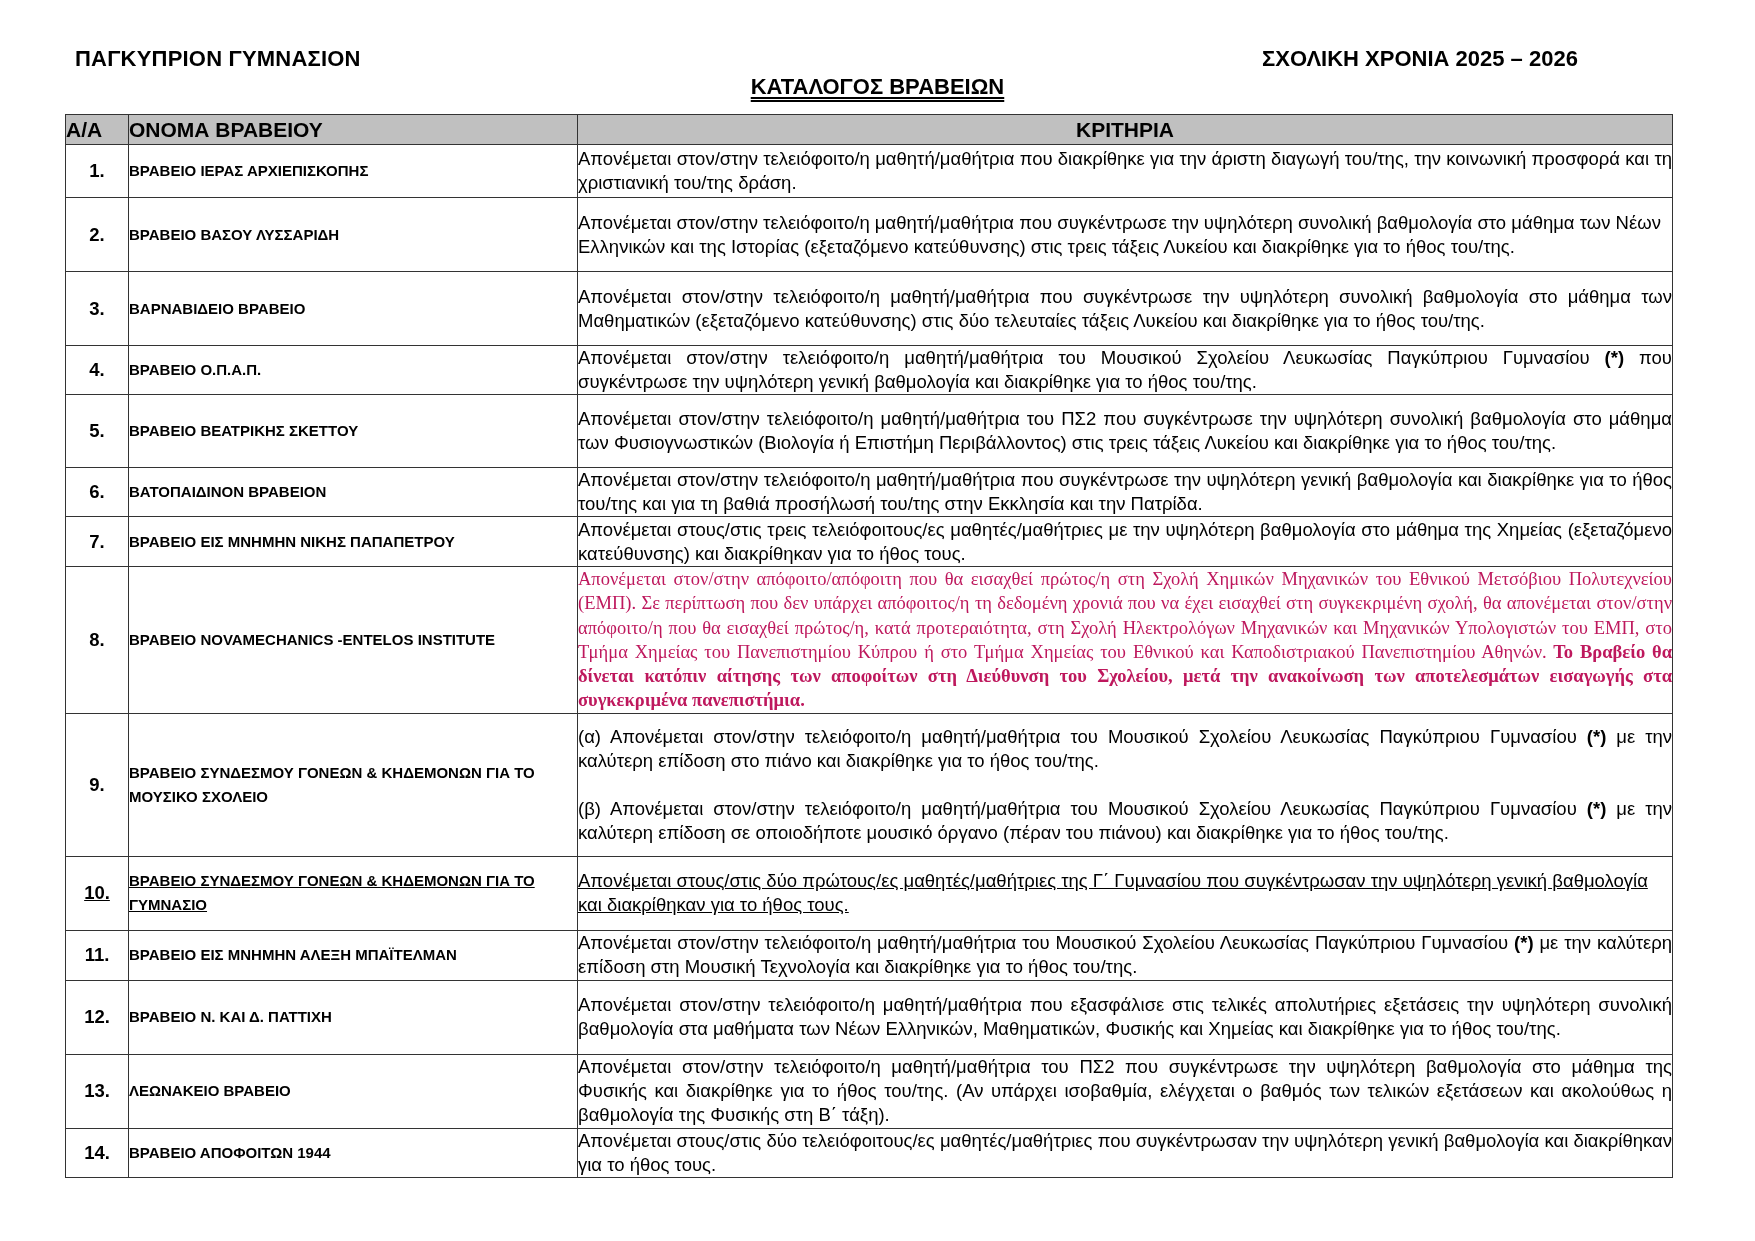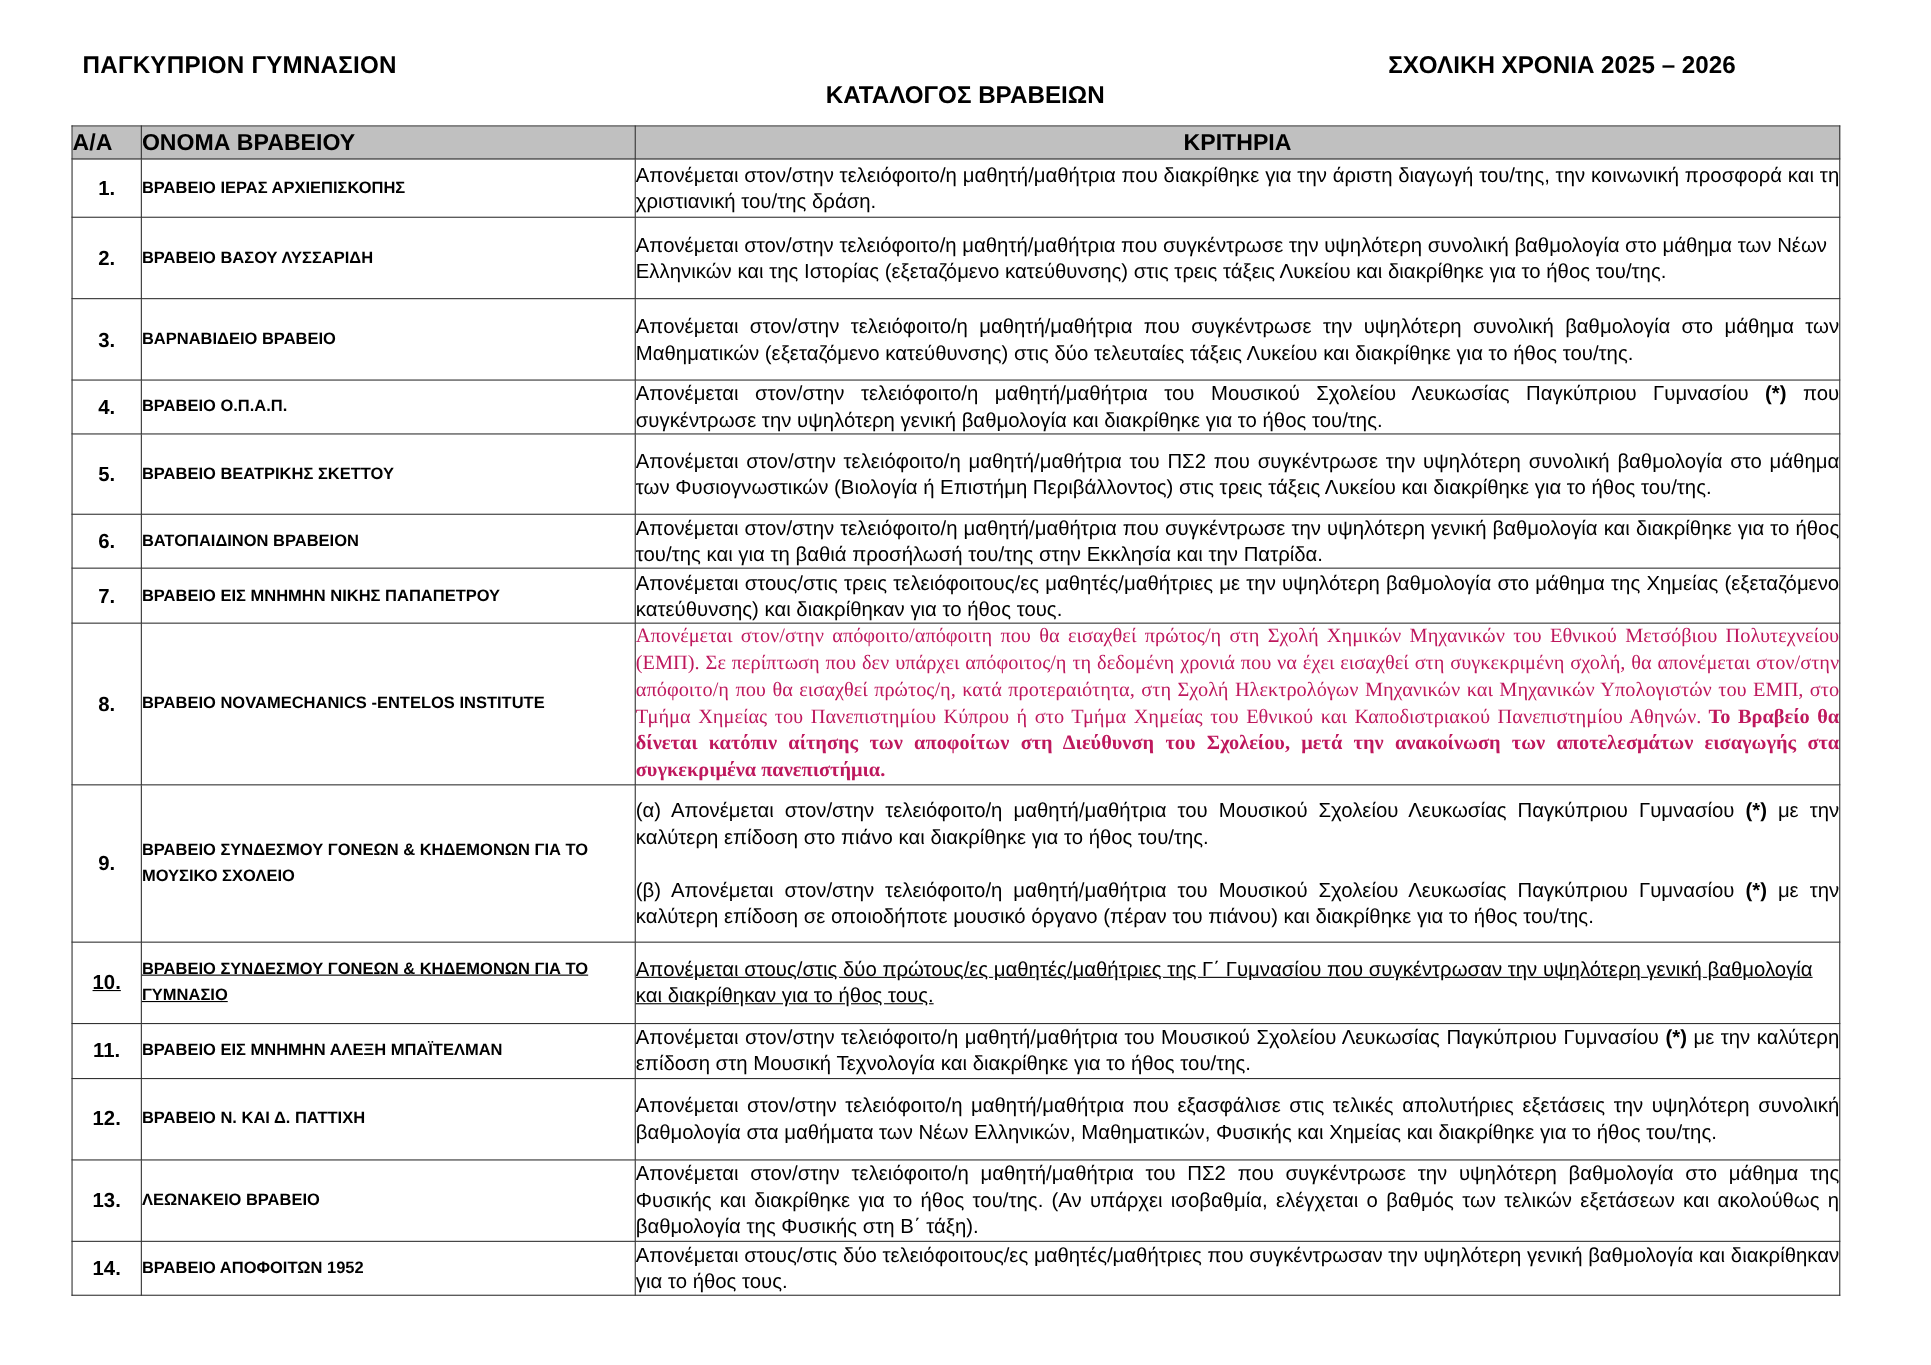--- a/index.html
+++ b/index.html
@@ -1,21 +1,21 @@
 <!DOCTYPE html>
 <html><head>
 <meta charset="utf-8">
 <style>
   html, body { margin: 0; padding: 0; background: #ffffff; }
   body { width: 1755px; height: 1241px; position: relative; overflow: hidden;
          font-family: "Liberation Sans", sans-serif; color: #000; }
   .hdr-left { position: absolute; left: 75px; top: 46px; font-size: 22px; font-weight: bold; letter-spacing: 0.2px; }
   .hdr-right { position: absolute; left: 1262px; top: 46px; font-size: 22px; font-weight: bold; }
   .title { position: absolute; left: 0; width: 1755px; top: 74px; text-align: center; font-size: 22px; font-weight: bold; }
-  .title span { text-decoration-style: double; text-underline-offset: 3px; }
+  .title span { text-decoration: underline; text-decoration-style: double; text-underline-offset: 3px; }
   table.awards { position: absolute; left: 65px; top: 114px; width: 1607px; border-collapse: collapse; table-layout: fixed; }
   table.awards td, table.awards th { border: 1.5px solid #333; padding: 0; vertical-align: middle; }
   table.awards th { background: #c0c0c0; font-size: 21px; font-weight: bold; height: 29px; }
   th.c-num { text-align: left; }
   th.c-name { text-align: left; padding-left: 10px; }
   th.c-crit { text-align: center; }
   td.num { text-align: center; font-weight: bold; font-size: 18.5px; }
   td.name { font-weight: bold; font-size: 15px; padding-left: 18px; line-height: 24px; }
   td.crit { font-size: 18.5px; line-height: 24px; padding: 1px 14px 1px 12px; text-align: justify; }
   td.crit.left { text-align: left; }
@@ -113,17 +113,17 @@
       <td class="name">ΒΡΑΒΕΙΟ Ν. ΚΑΙ Δ. ΠΑΤΤΙΧΗ</td>
       <td class="crit">Απονέμεται στον/στην τελειόφοιτο/η μαθητή/μαθήτρια που εξασφάλισε στις τελικές απολυτήριες εξετάσεις την υψηλότερη συνολική βαθμολογία στα μαθήματα των Νέων Ελληνικών, Μαθηματικών, Φυσικής και Χημείας και διακρίθηκε για το ήθος του/της.</td>
     </tr>
     <tr class="r13">
       <td class="num">13.</td>
       <td class="name">ΛΕΩΝΑΚΕΙΟ ΒΡΑΒΕΙΟ</td>
       <td class="crit">Απονέμεται στον/στην τελειόφοιτο/η μαθητή/μαθήτρια του ΠΣ2 που συγκέντρωσε την υψηλότερη βαθμολογία στο μάθημα της Φυσικής και διακρίθηκε για το ήθος του/της.  (Αν υπάρχει  ισοβαθμία, ελέγχεται ο βαθμός των τελικών εξετάσεων και ακολούθως η βαθμολογία της Φυσικής στη Β΄ τάξη).</td>
     </tr>
     <tr class="r14">
       <td class="num">14.</td>
-      <td class="name">ΒΡΑΒΕΙΟ ΑΠΟΦΟΙΤΩΝ 1952</td>
+      <td class="name">ΒΡΑΒΕΙΟ ΑΠΟΦΟΙΤΩΝ 1944</td>
       <td class="crit">Απονέμεται στους/στις δύο τελειόφοιτους/ες μαθητές/μαθήτριες που συγκέντρωσαν την υψηλότερη γενική βαθμολογία και διακρίθηκαν για το ήθος τους.</td>
     </tr>
   </tbody>
 </table>
 
 </body></html>

